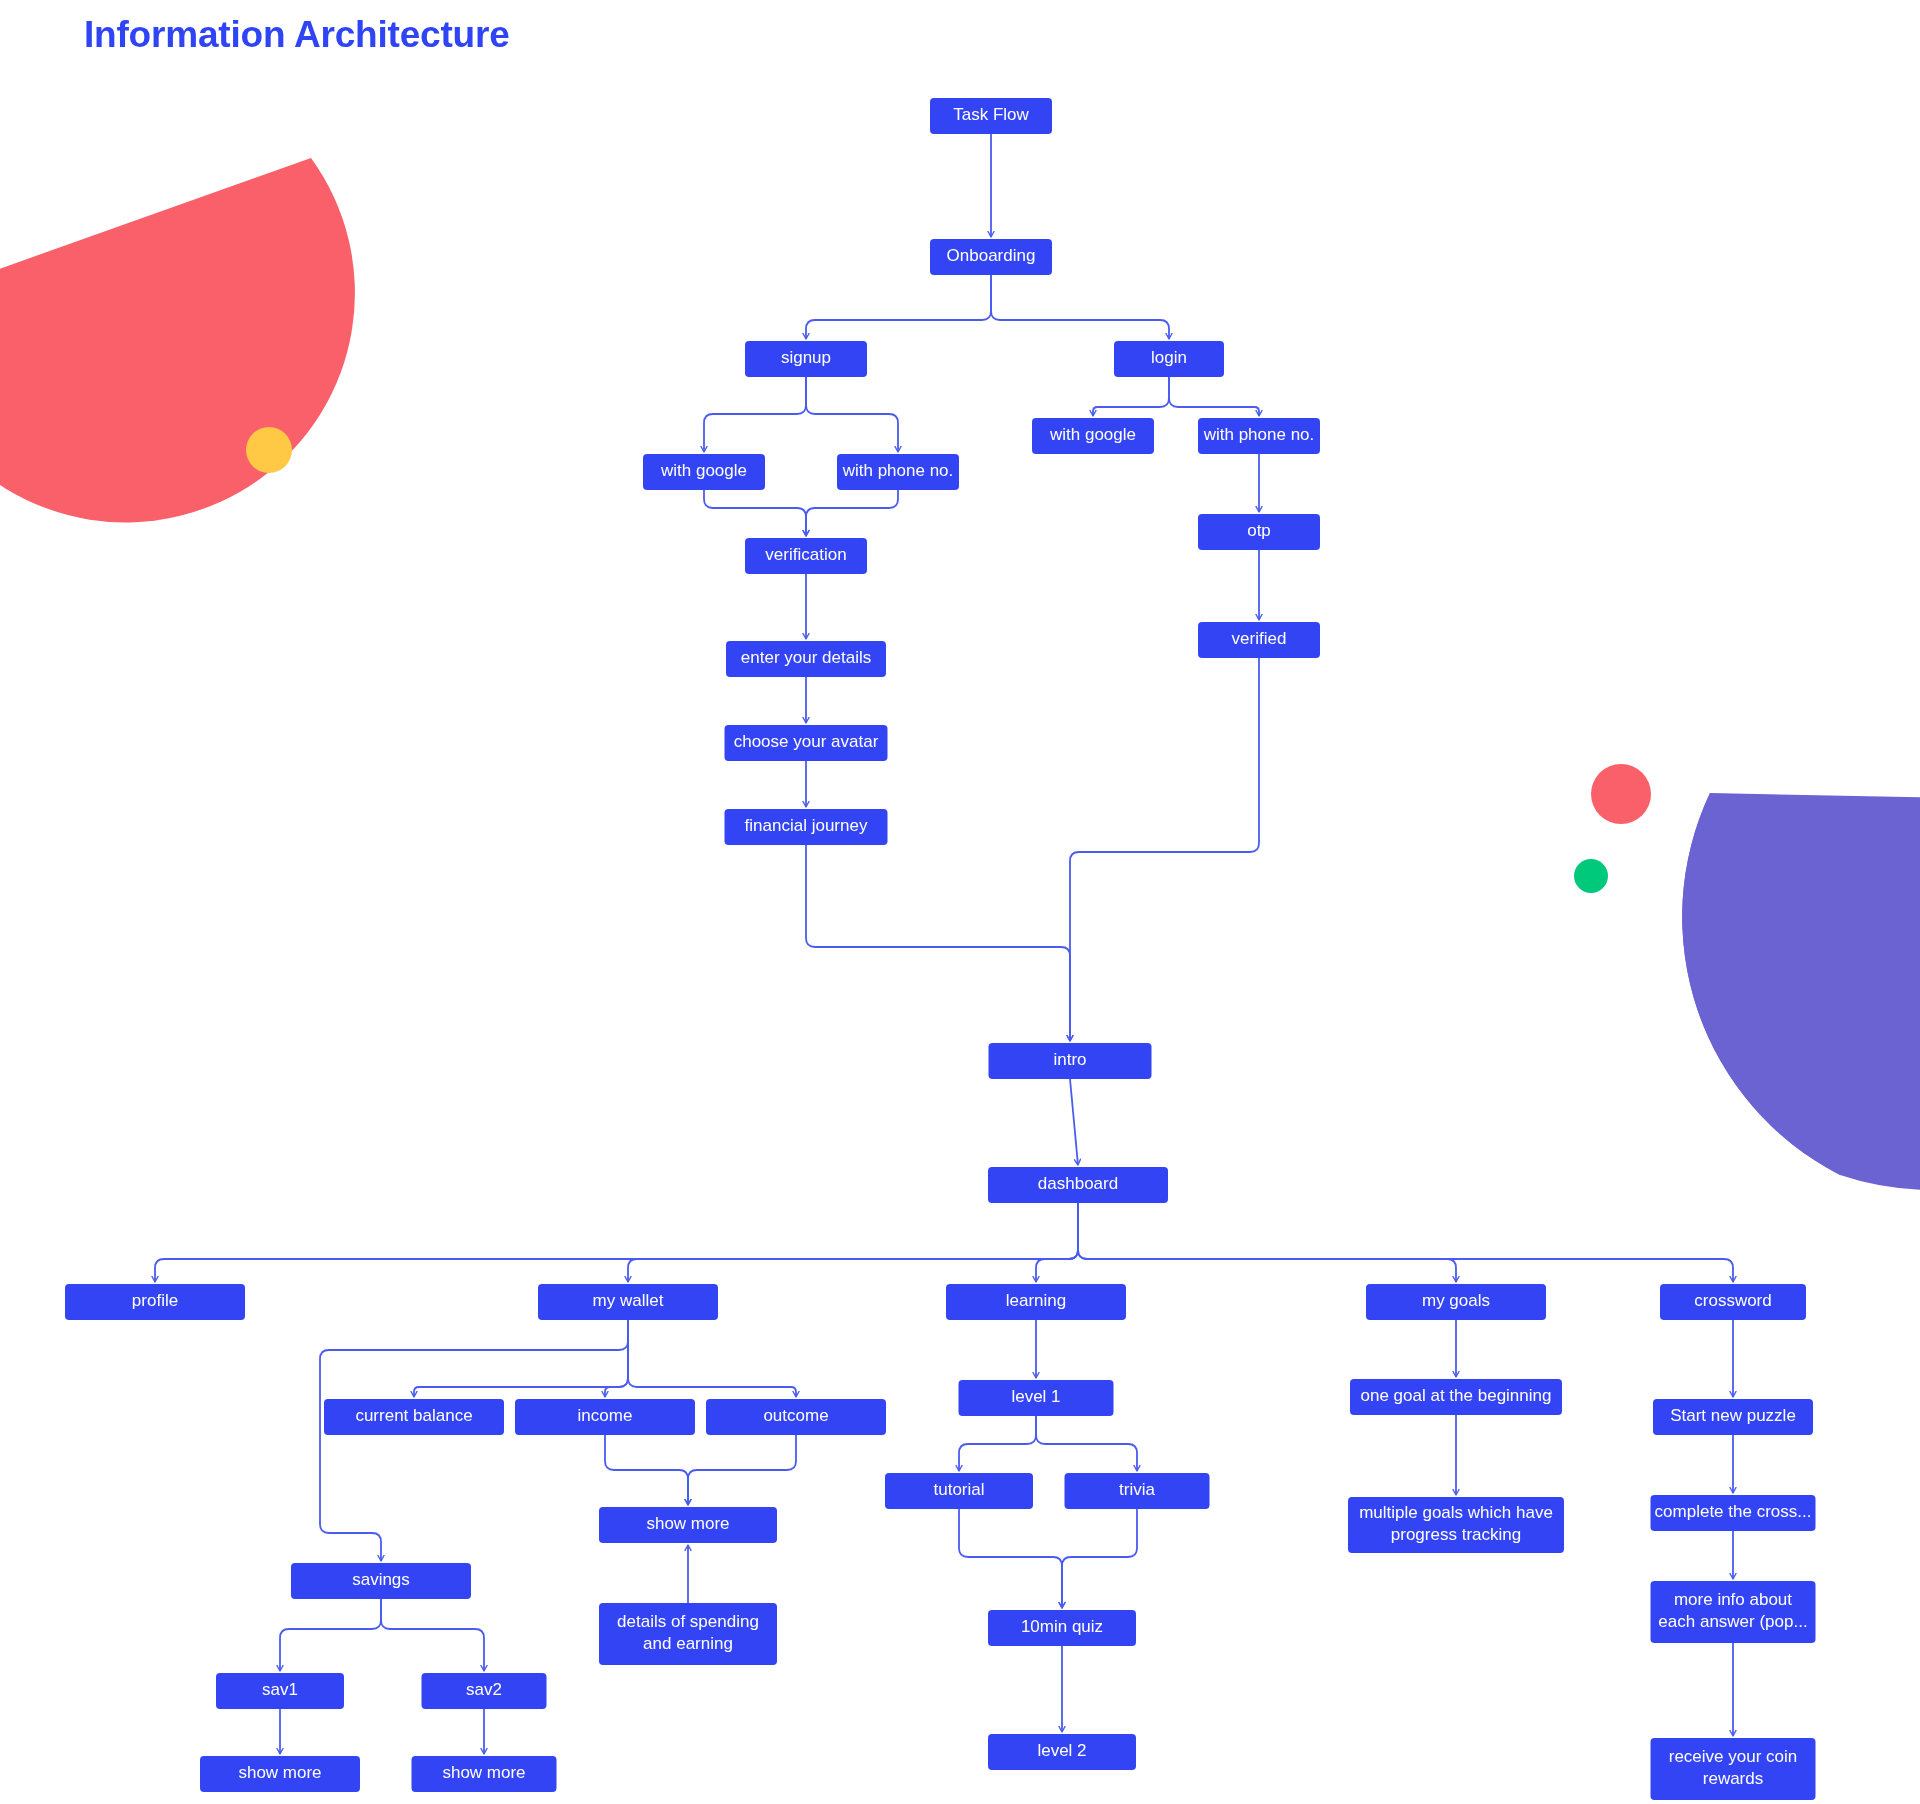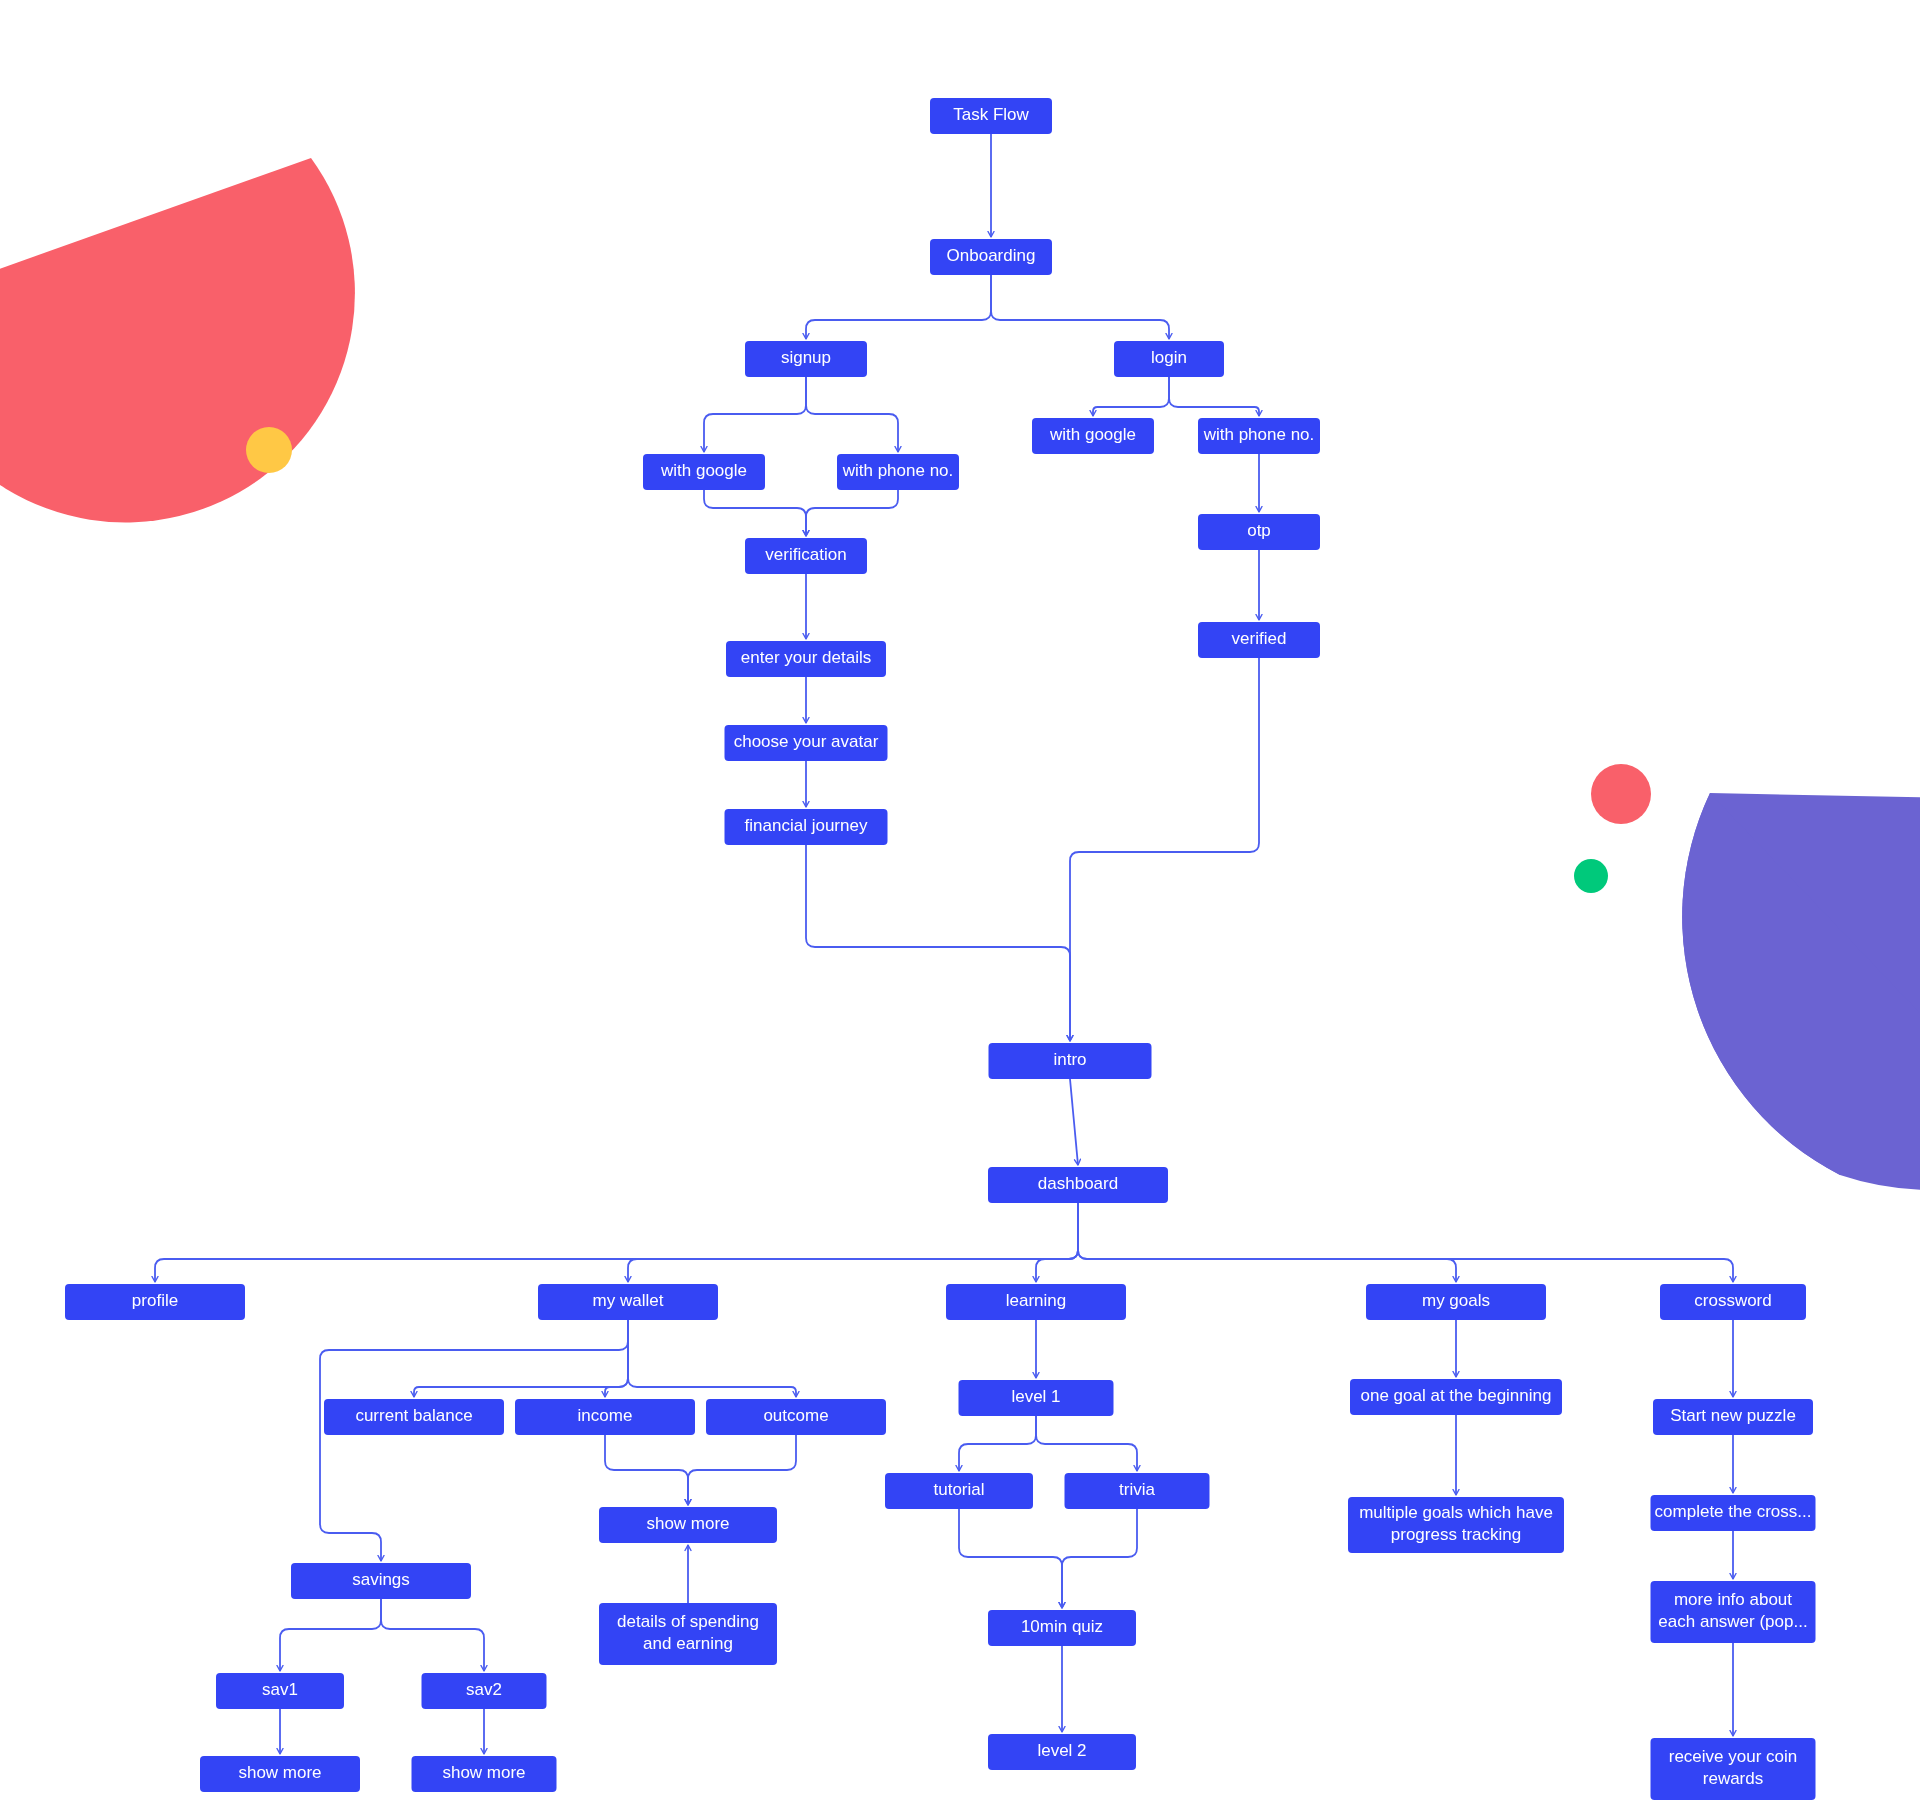--- a/index.html
+++ b/index.html
@@ -23,20 +23,21 @@
 
   <svg id="decor" viewBox="0 0 1920 1804">
     <path d="M -60 290 L 311 158 A 200 200 0 0 1 -60 428 Z" fill="#f9606a"></path>
     <circle cx="269" cy="450" r="23" fill="#ffc845"></circle>
     <circle cx="1621" cy="794" r="30" fill="#f9606a"></circle>
     <circle cx="1591" cy="876" r="17" fill="#00c97b"></circle>
     <path d="M 1710 793 A 290 290 0 0 0 1840 1175 L 2050 800 Z" fill="#6b63d2"></path>
     <path d="M 1710 793 L 2060 1160 A 290 290 0 0 1 1840 1175 A 290 290 0 0 1 1710 793 Z" fill="#6b63d2"></path>
   </svg>
 
+  <div id="title">Information Architecture</div>
 
   <svg id="flow" viewBox="0 0 1920 1804">
     <defs>
       <marker id="arr" markerWidth="9" markerHeight="9" refX="6.5" refY="4" orient="auto" markerUnits="userSpaceOnUse">
         <path d="M1,1 L6.5,4 L1,7" fill="none" stroke="#4a5cf0" stroke-width="1.4" stroke-linecap="round" stroke-linejoin="round"></path>
       </marker>
     </defs>
     <g id="edge-layer">
         <path d="M 991 134 L 991 237" class="edge" stroke="#4a5cf0" marker-end="url(#arr)"></path>
         <path d="M 991 275 L 991 311 Q 991 320 982 320 L 815 320 Q 806 320 806 329 L 806 339" class="edge" stroke="#4a5cf0" marker-end="url(#arr)"></path>

